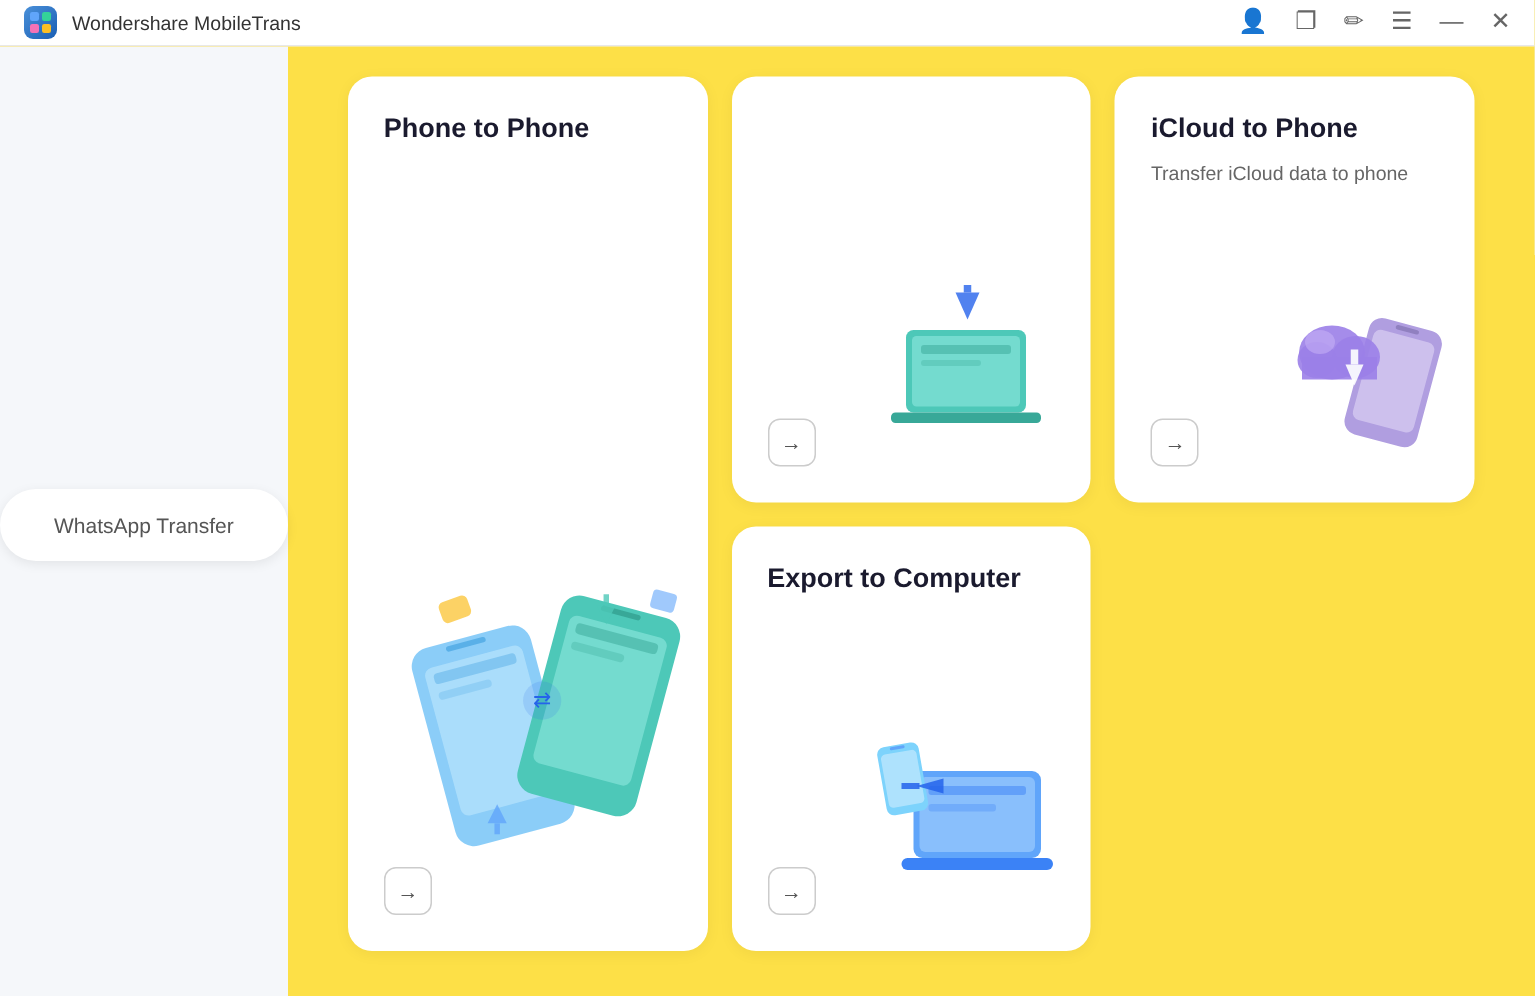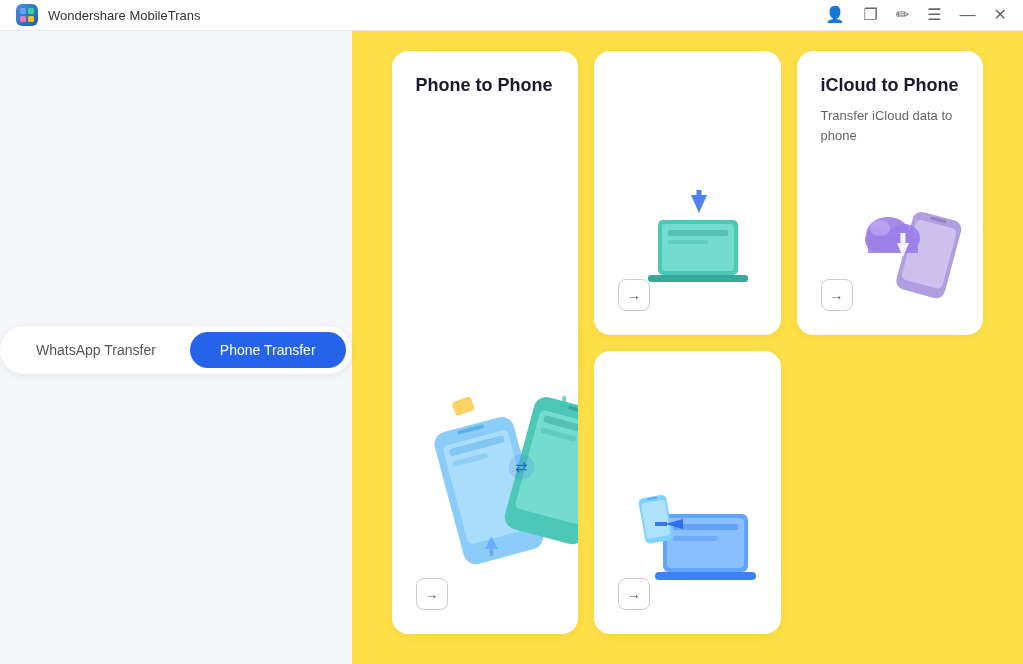--- a/index.html
+++ b/index.html
@@ -166,21 +166,20 @@
     <span>—</span>
     <span>✕</span>
   </div>
 </div>
 
 <div class="main-content">
 
   <div class="nav-bar">
     <div class="nav-pill-container">
       <button class="nav-tab">WhatsApp Transfer</button>
-      <button class="nav-tab active">Phone Transfer</button>
     </div>
   </div>
 
   <div class="cards-area">
 
     <div class="card large">
       <div class="card-title">Phone to Phone</div>
 
       <div style="flex:1; position:relative;">
         <svg viewBox="0 0 220 240" style="position:absolute;bottom:10px;left:10px;width:200px;height:220px;">
@@ -273,20 +272,21 @@
           <polygon points="0,0 12,0 6,14" fill="#ffffff" opacity="0.9"></polygon>
           <rect x="3.5" y="-10" width="5" height="10" fill="#ffffff" opacity="0.9"></rect>
         </g>
       </svg>
       <div style="margin-top:auto;">
         <div class="card-arrow">→</div>
       </div>
     </div>
 
     <div class="card">
+      <div class="card-title">Export to Computer</div>
 
       <svg viewBox="0 0 140 120" style="position:absolute;right:8px;bottom:30px;width:140px;height:120px;">
 
         <g transform="translate(30,30)">
           <rect x="0" y="0" width="85" height="58" rx="6" fill="#60a5fa"></rect>
           <rect x="4" y="4" width="77" height="50" rx="4" fill="#93c5fd" opacity="0.8"></rect>
           <rect x="-8" y="58" width="101" height="8" rx="4" fill="#3b82f6"></rect>
 
           <rect x="10" y="10" width="65" height="6" rx="2" fill="#3b82f6" opacity="0.5"></rect>
           <rect x="10" y="22" width="45" height="5" rx="2" fill="#3b82f6" opacity="0.3"></rect>

